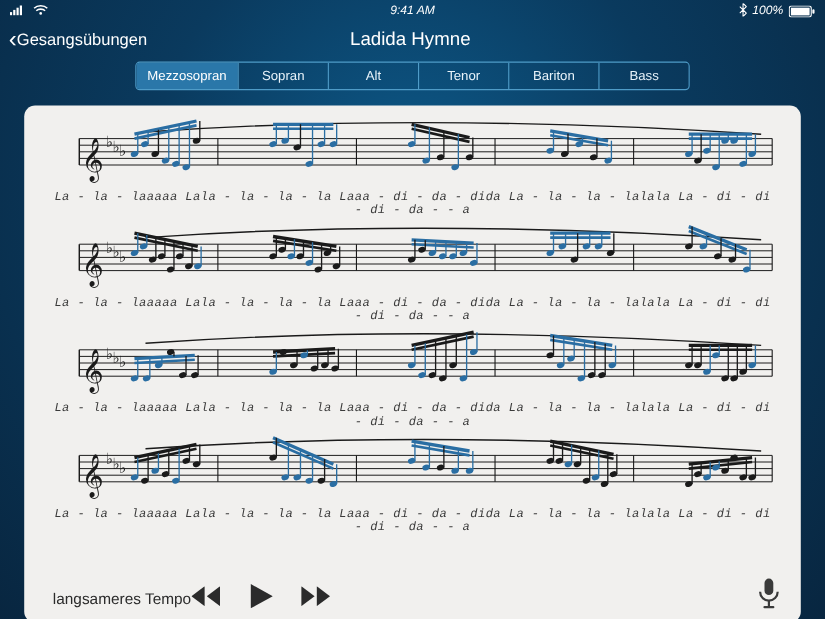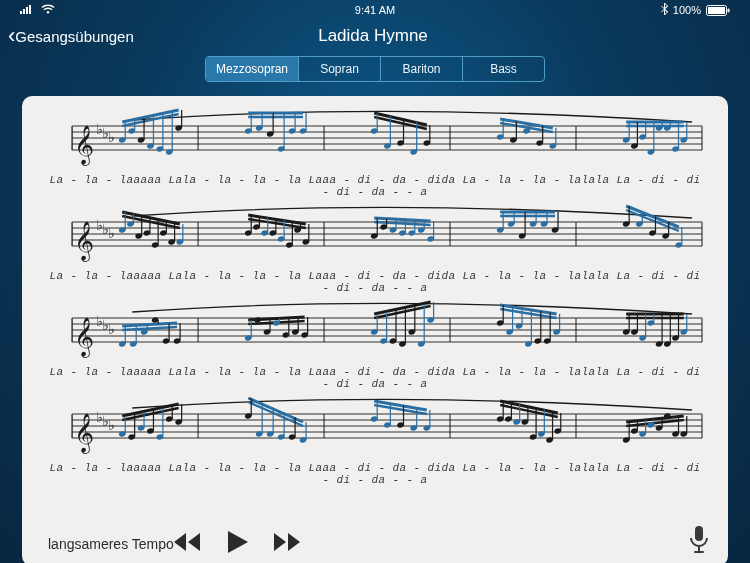--- a/index.html
+++ b/index.html
@@ -7,23 +7,24 @@
   body {
     background: radial-gradient(ellipse at 50% 30%, #0d5a8a 0%, #0a3a5e 45%, #082640 100%);
     color: #fff;
   }
   
   .status-bar {
     height: 20px;
     display: flex;
     align-items: center;
     justify-content: space-between;
-    padding: 0 20px;
+    padding: 0 9px;
     font-size: 11px;
     font-weight: 500;
+    font-style: italic;
   }
   .status-left, .status-right { display: flex; align-items: center; gap: 5px; width: 100px; }
   .status-right { justify-content: flex-end; }
   .status-center { text-align: center; }
   .battery-icon { display: inline-flex; align-items: center; }
 
   
   .nav-bar {
     height: 32px;
     display: flex;
@@ -172,20 +173,22 @@
     <span class="back-chevron">‹</span>
     <span>Gesangsübungen</span>
   </div>
   <div class="title">Ladida Hymne</div>
 </div>
 
 <div class="tabs-row">
   <div class="tabs" id="voice-tabs">
       <div class="tab active">Mezzosopran</div>
       <div class="tab">Sopran</div>
+      <div class="tab">Alt</div>
+      <div class="tab">Tenor</div>
       <div class="tab">Bariton</div>
       <div class="tab">Bass</div>
     </div>
 </div>
 
 <div class="sheet-panel">
   <div class="staves" id="staves">
       <div class="stave-block">
         <svg class="stave-svg" viewBox="0 0 660 64" preserveAspectRatio="none">
           <line x1="28" y1="18" x2="656" y2="18" stroke="#1a1a1a" stroke-width="0.9"></line>

